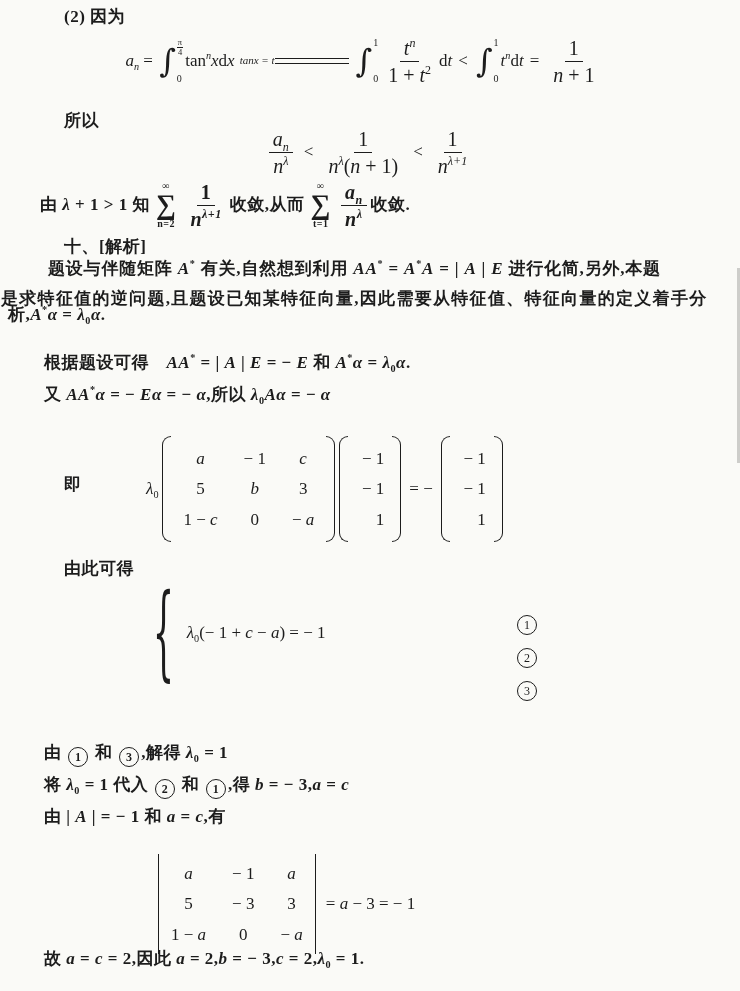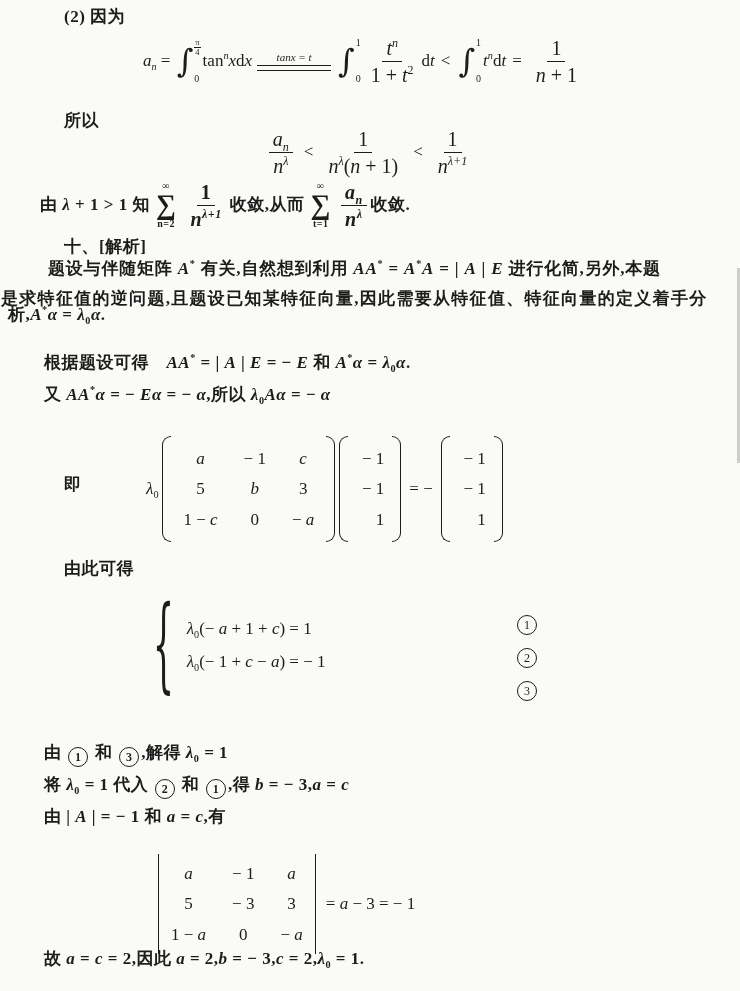--- a/index.html
+++ b/index.html
@@ -41,21 +41,21 @@
   .pr{border-left:none;border-radius:0 10px 10px 0;}
   .dbar{width:0;align-self:stretch;border-left:1.6px solid currentColor;}
   .brace{font-size:42px;font-weight:400;line-height:1;transform:scale(0.8,2.45);transform-origin:center;margin-right:10px;font-family:"DejaVu Serif",serif;}
   
   .mat{display:grid;grid-template-columns:auto auto auto;column-gap:26px;row-gap:11px;padding:6px 12px;justify-items:center;align-items:center;}
   .vec{display:grid;grid-template-columns:auto;row-gap:11px;padding:6px 8px;justify-items:end;min-width:28px;align-items:center;}
   .mc{white-space:pre;line-height:1.15;}
   
   .circ{display:inline-flex;align-items:center;justify-content:center;width:18px;height:18px;border:1.3px solid currentColor;border-radius:50%;font-size:12px;font-style:normal;vertical-align:-3px;margin:0 2px;line-height:1;}
   
-  .subst{display:inline-flex;flex-direction:column;align-items:center;margin:0 5px;}
+  .subst{display:inline-flex;flex-direction:row;align-items:center;margin:0 5px;}
   .subst .lab{font-size:11px;font-style:italic;margin-bottom:2px;white-space:pre;}
   .subst .dbl{width:74px;height:4px;border-top:1.3px solid currentColor;border-bottom:1.3px solid currentColor;}
   .syscol .sysrow{height:33px;display:flex;align-items:center;}
   .edge{background:rgba(45,45,45,0.22);}
 </style>
 </head>
 <body>
 
 <div class="abs cn bold" style="left:44px;top:6px">(2) 因为</div>
 
@@ -187,23 +187,20 @@
   </span>
   <span class="pr"></span>
 </div>
 
 <div class="abs cn bold" style="left:44px;top:558px">由此可得</div>
 
 <div class="abs frow" style="left:150px;top:612px">
   <span class="brace">{</span>
   <span class="syscol">
     <span class="sysrow">
-        <span class="m"><span class="it">λ</span><sub>0</sub><span>(− </span><span class="it">a</span><span> + 1 + </span><span class="it">c</span><span>) = 1</span></span>
-      </span>
-    <span class="sysrow">
         <span class="m"><span class="it">λ</span><sub>0</sub><span>(− 1 + </span><span class="it">c</span><span> − </span><span class="it">a</span><span>) = − 1</span></span>
       </span>
   </span>
 </div>
 <span class="abs circ" style="left:515px;top:615px">1</span>
 <span class="abs circ" style="left:515px;top:648px">2</span>
 <span class="abs circ" style="left:515px;top:681px">3</span>
 
 <div class="abs cn" style="left:44px;top:742px"><span>由 </span><span class="circ">1</span><span> 和 </span><span class="circ">3</span><span>,解得 </span><span class="it">λ</span><sub>0</sub><span> = 1</span></div>
 <div class="abs cn" style="left:44px;top:774px"><span>将 </span><span class="it">λ</span><sub>0</sub><span> = 1 代入 </span><span class="circ">2</span><span> 和 </span><span class="circ">1</span><span>,得 </span><span class="it">b</span><span> = − 3,</span><span class="it">a</span><span> = </span><span class="it">c</span></div>

